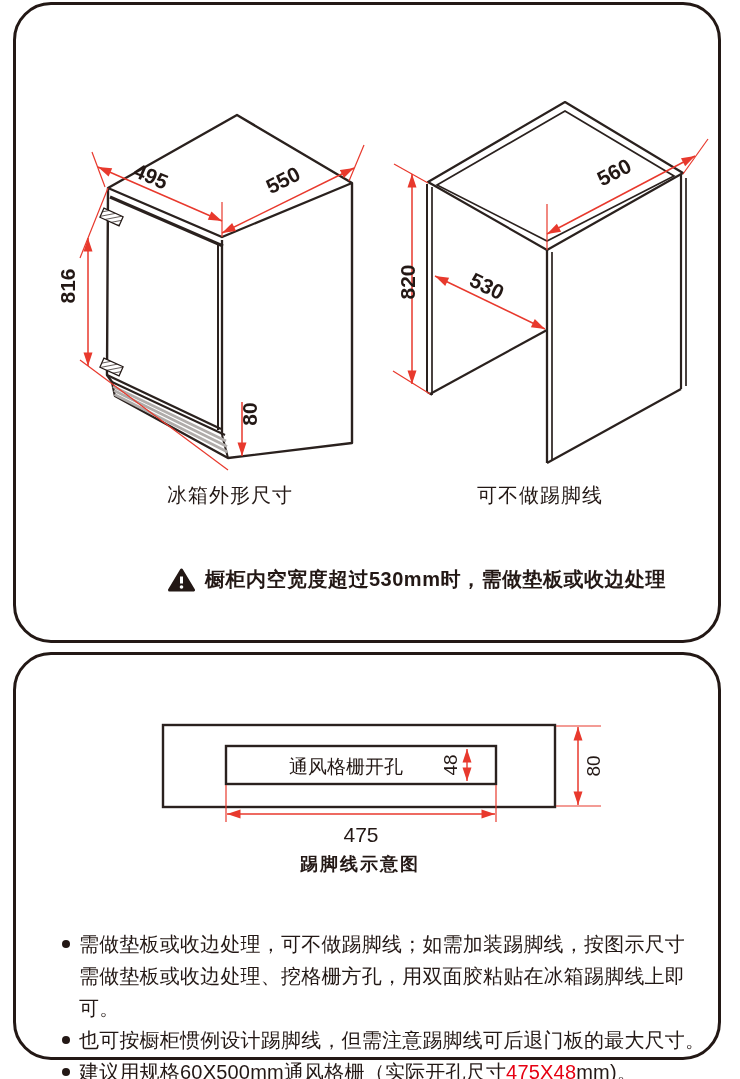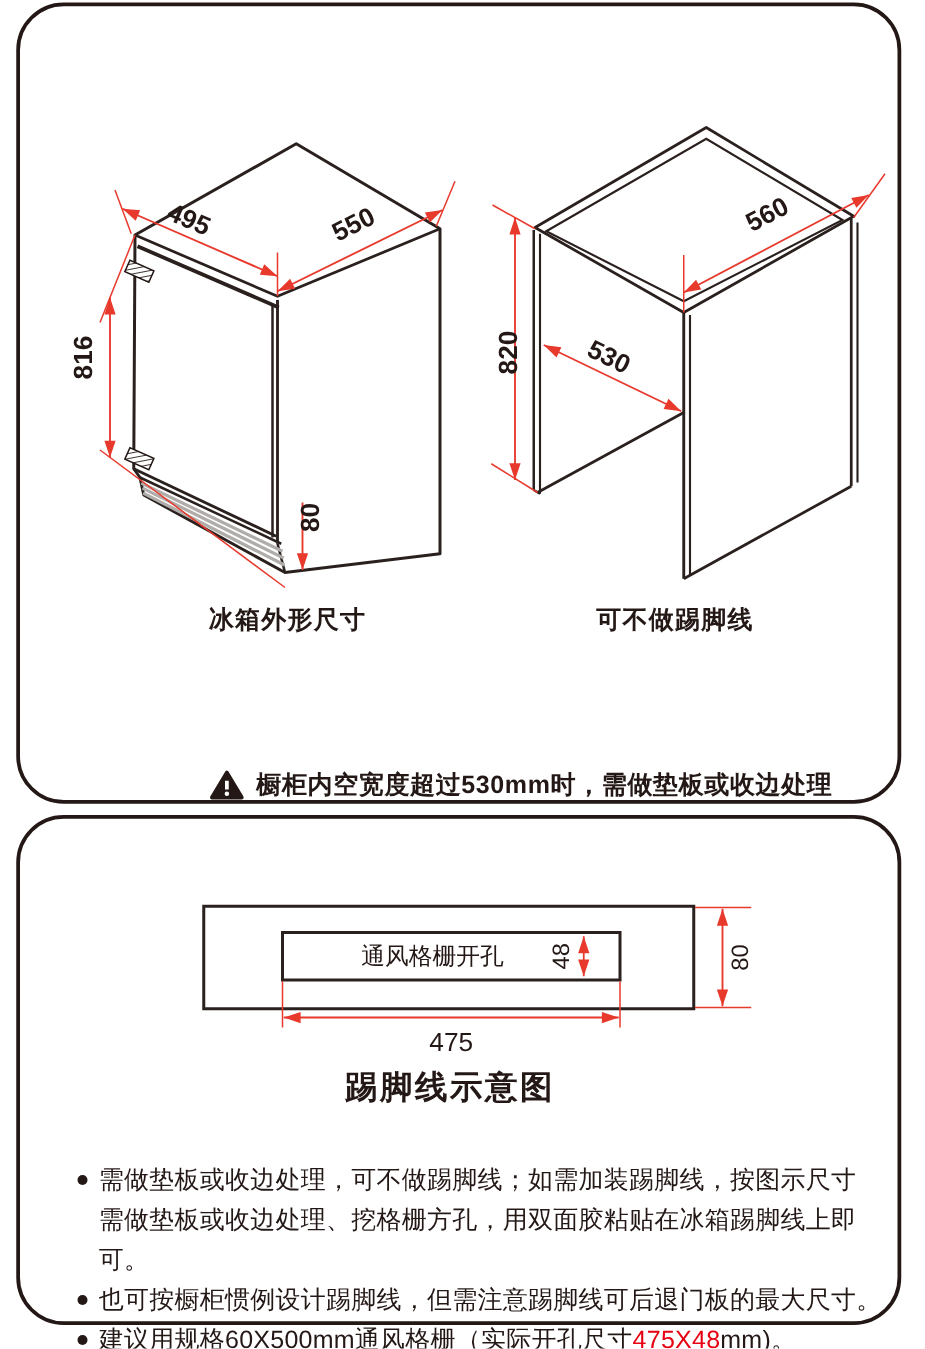--- a/index.html
+++ b/index.html
@@ -2,24 +2,24 @@
 <html><head>
 <meta charset="utf-8">
 <style>
   html,body{margin:0;padding:0;background:#ffffff;}
   .page{position:relative;width:740px;height:1079px;background:#ffffff;overflow:hidden;
         font-family:"Liberation Sans","DejaVu Sans",sans-serif;color:#231815;}
   .panel{position:absolute;left:13px;width:708px;border:3px solid #231815;border-radius:38px;background:#fff;box-sizing:border-box;}
   .panel1{top:2px;height:641px;}
   .panel2{top:652px;height:408px;}
   .abs{position:absolute;}
-  .diagram-caption{position:absolute;font-size:20px;font-weight:bold;text-align:center;letter-spacing:1px;}
-  .warning-row{position:absolute;top:566px;left:168px;display:flex;align-items:center;gap:10px;margin-top:48px;}
+  .diagram-caption{position:absolute;font-size:20px;font-weight:normal;text-align:center;letter-spacing:1px;}
+  .warning-row{position:absolute;top:566px;left:168px;display:flex;align-items:center;gap:10px;}
   .warning-text{font-size:20px;font-weight:bold;letter-spacing:0.5px;white-space:nowrap;}
-  .kb-caption{position:absolute;top:852px;left:160px;width:400px;text-align:center;font-size:26px;font-weight:bold;letter-spacing:2px;}
+  .kb-caption{position:absolute;top:852px;left:160px;width:400px;text-align:center;font-size:18px;font-weight:bold;letter-spacing:2px;}
   .notes{position:absolute;left:62px;top:928px;width:648px;font-size:20px;line-height:32px;letter-spacing:0.2px;}
   .note{position:relative;padding-left:17px;}
   .dot{position:absolute;left:0;top:12px;width:8px;height:8px;border-radius:50%;background:#231815;}
   .hl{color:#e60012;}
   svg text{font-family:"Liberation Sans","DejaVu Sans",sans-serif;}
   .dimnum{font-size:21px;font-weight:600;fill:#231815;}
   .blk{stroke:#2a211e;fill:none;}
   .red{stroke:#e8392d;fill:none;}
 </style>
 </head>

